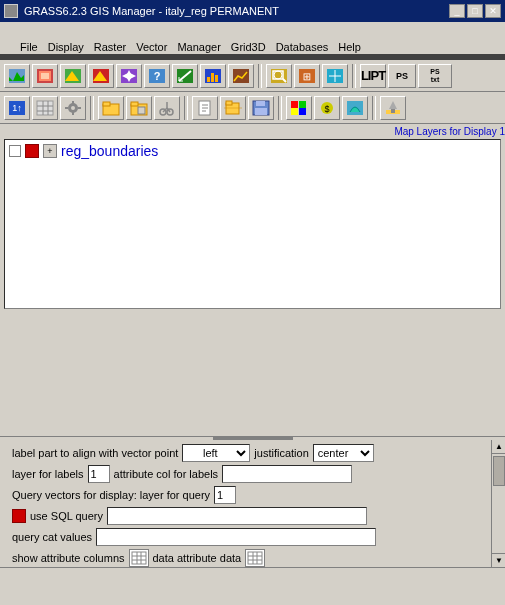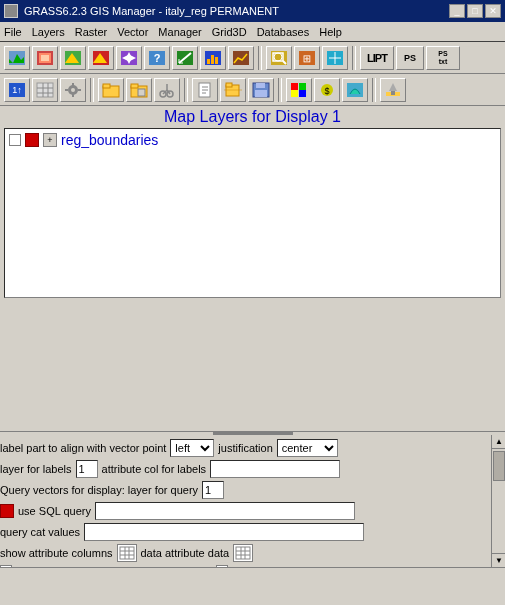--- a/index.html
+++ b/index.html
@@ -47,25 +47,26 @@
       display: flex;
       align-items: center;
       justify-content: center;
       cursor: pointer;
     }
 
     
     #menu-bar {
       background: #d4d0c8;
       display: flex;
-      padding: 2px 4px;
+      padding: 2px 20px;
       gap: 10px;
-      border-bottom: 1px solid #404040;
+      border-bottom: 6px solid #404040;
       height: 20px;
       align-items: center;
+      margin-top: 18px;
     }
     #menu-bar span {
       cursor: pointer;
       font-size: 11px;
     }
 
     
     .toolbar-row {
       background: #d4d0c8;
       display: flex;
@@ -91,23 +92,23 @@
       flex-shrink: 0;
     }
     .tb-separator {
       width: 4px;
       height: 24px;
       border-left: 1px solid #808080;
       border-right: 1px solid #ffffff;
       margin: 0 2px;
     }
     #layers-label {
-      text-align: center;
+      text-align: right;
       color: #0000cc;
-      font-size: 16px;
+      font-size: 10px;
       padding: 2px 0;
       background: #d4d0c8;
     }
     #layers-content {
       background: white;
       margin: 0 4px;
       height: 170px;
       border: 1px inset #808080;
       padding: 2px;
     }
@@ -199,21 +200,21 @@
       padding: 0 4px;
       font-size: 10px;
     }
 
     #props-wrapper {
       position: relative;
       flex: 1;
       overflow: hidden;
     }
     #props-content {
-      padding: 4px 6px 4px 0;
+      padding: 4px 6px 4px 12px;
       font-size: 11px;
     }
   </style>
 </head>
 <body>
 
 <div id="main-container">
 
   <div id="title-bar">
     <div class="title-left">
@@ -222,21 +223,21 @@
     </div>
     <div class="win-buttons">
       <div class="win-btn">_</div>
       <div class="win-btn">□</div>
       <div class="win-btn">✕</div>
     </div>
   </div>
 
   <div id="menu-bar">
     <span>File</span>
-    <span>Layers</span>
+    <span>Display</span>
     <span>Raster</span>
     <span>Vector</span>
     <span>Manager</span>
     <span>Grid3D</span>
     <span>Databases</span>
     <span>Help</span>
   </div>
 
   <div class="toolbar-row">
 
@@ -319,21 +320,21 @@
       </svg>
     </div>
     <div class="tb-btn">
       <svg width="18" height="16">
         <rect x="1" y="1" width="16" height="14" fill="#22aacc"></rect>
         <line x1="3" y1="8" x2="15" y2="8" stroke="white" stroke-width="1"></line>
         <line x1="9" y1="2" x2="9" y2="14" stroke="white" stroke-width="1"></line>
       </svg>
     </div>
     <div class="tb-separator"></div>
-    <div class="tb-btn" style="width:34px; font-size:11px; font-weight:bold; letter-spacing:-1px;">
+    <div class="tb-btn" style="width:26px; font-size:13px; font-weight:bold; letter-spacing:-1px;">
       <span>LIPT</span>
     </div>
     <div class="tb-btn" style="width:28px; font-size:9px; font-weight:bold;">
       <span>PS</span>
     </div>
     <div class="tb-btn" style="width:34px; font-size:7px; font-weight:bold; line-height:1.1; text-align:center;">
       <span>PS<br>txt</span>
     </div>
   </div>
 
@@ -457,21 +458,21 @@
 
   <div style="height:4px; background:#d4d0c8; border-top:1px solid #808080;">
     <div style="width:80px; height:4px; background:#808080; margin:0 auto;"></div>
   </div>
 
   <div id="props-wrapper" style="position:relative; background:#d4d0c8;">
     <div id="props-content">
 
       <div class="prop-row">
         <span class="prop-label">label part to align with vector point</span>
-        <select class="prop-select" style="width:44px;">
+        <select class="prop-select" style="width:68px;text-align:center;">
           <option>left</option>
         </select>
         <span class="prop-label">justification</span>
         <select class="prop-select" style="width:61px;">
           <option>center</option>
         </select>
       </div>
 
       <div class="prop-row">
         <span class="prop-label">layer for labels</span>

